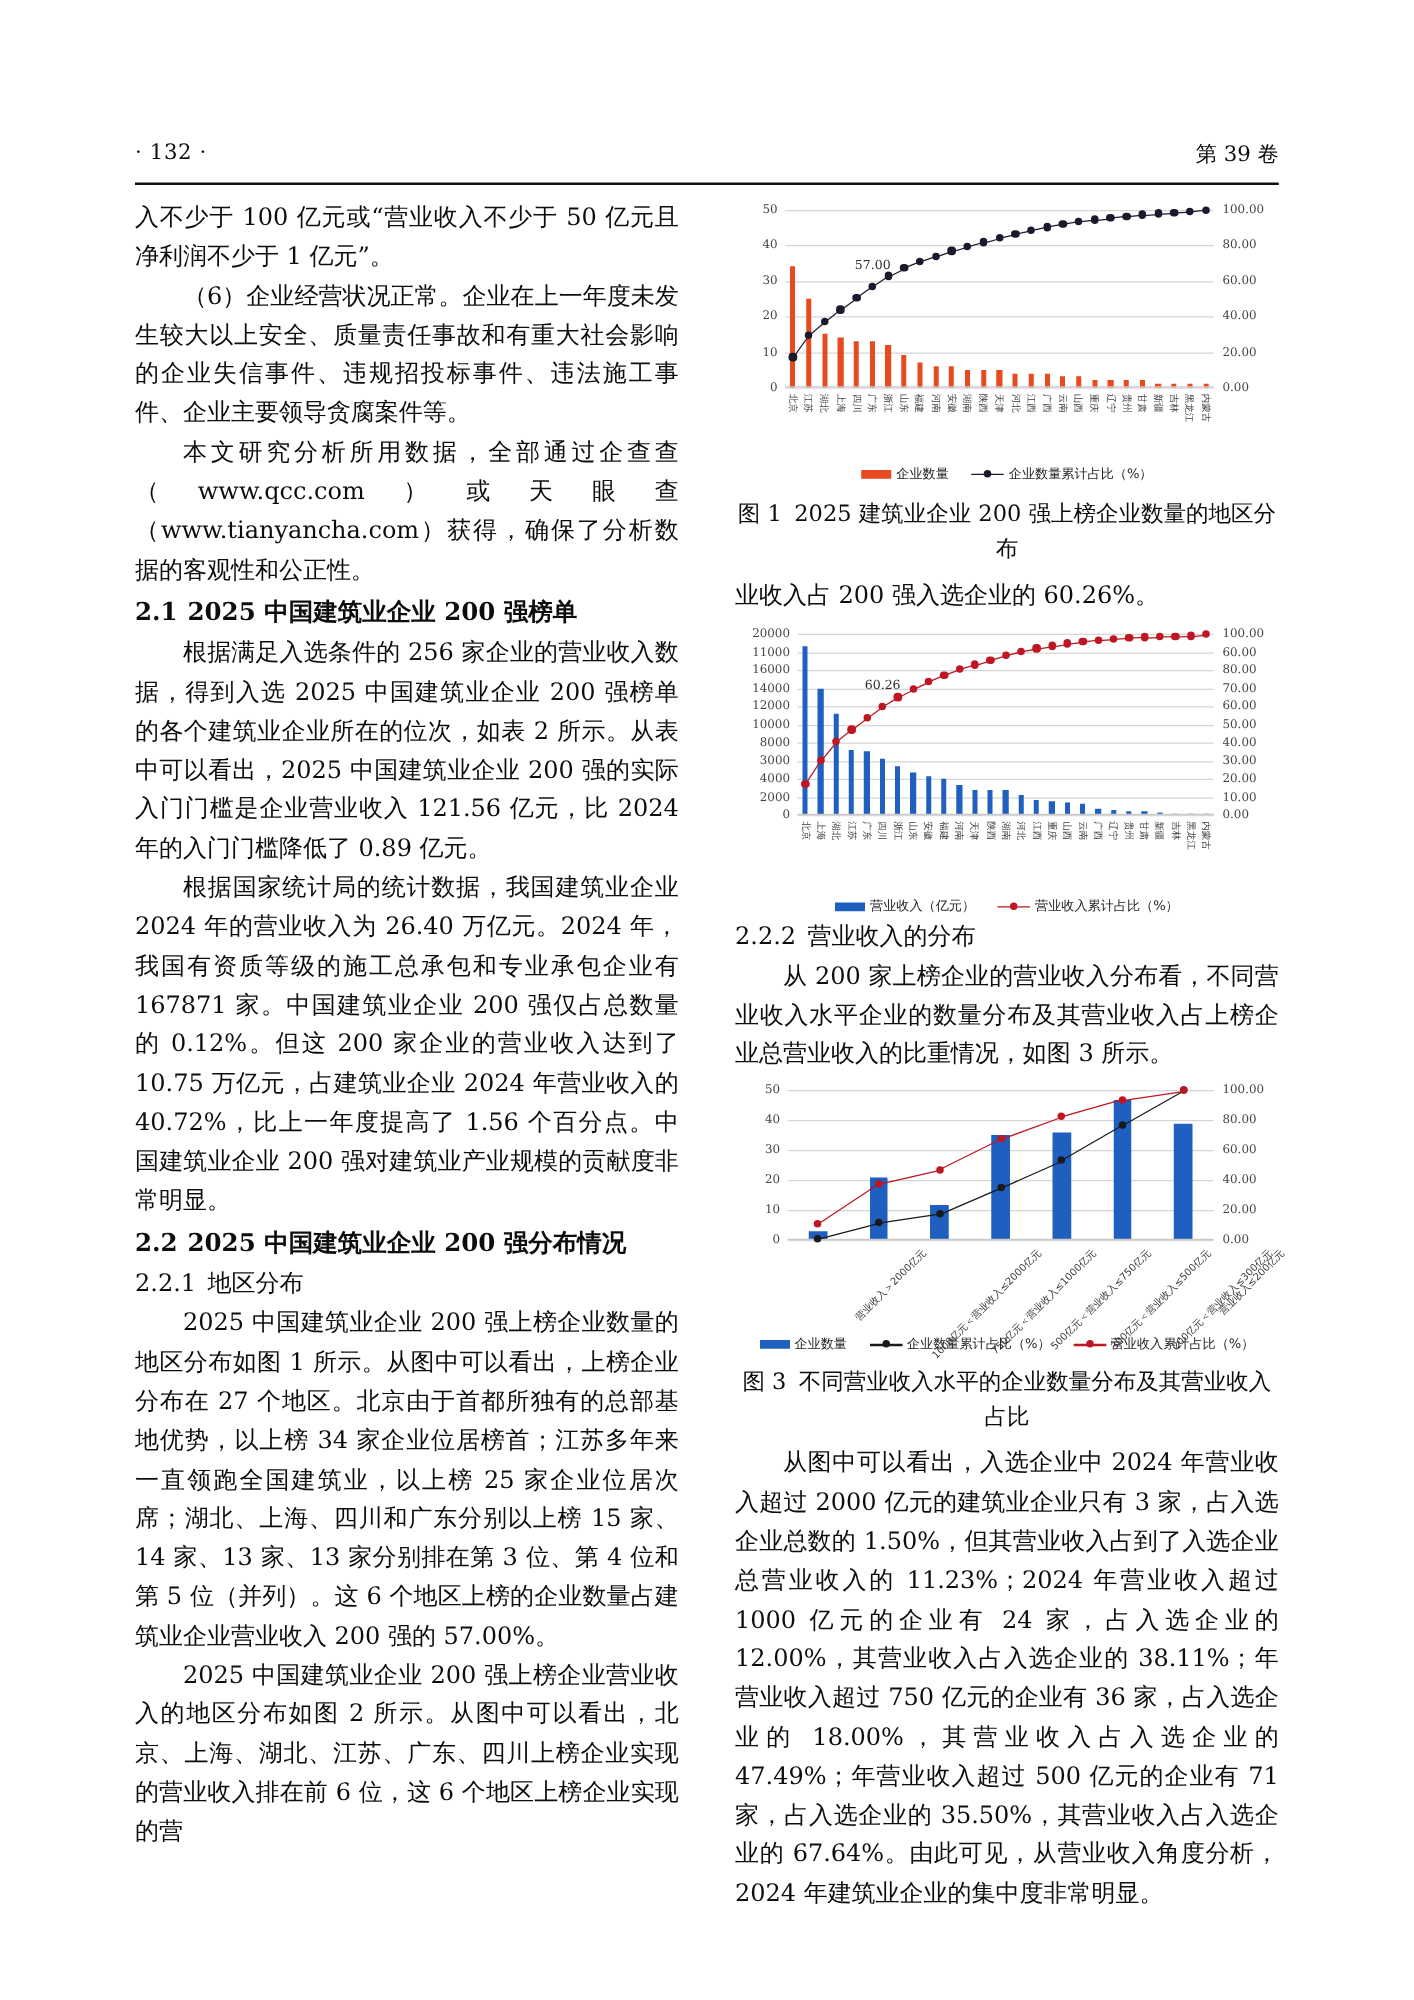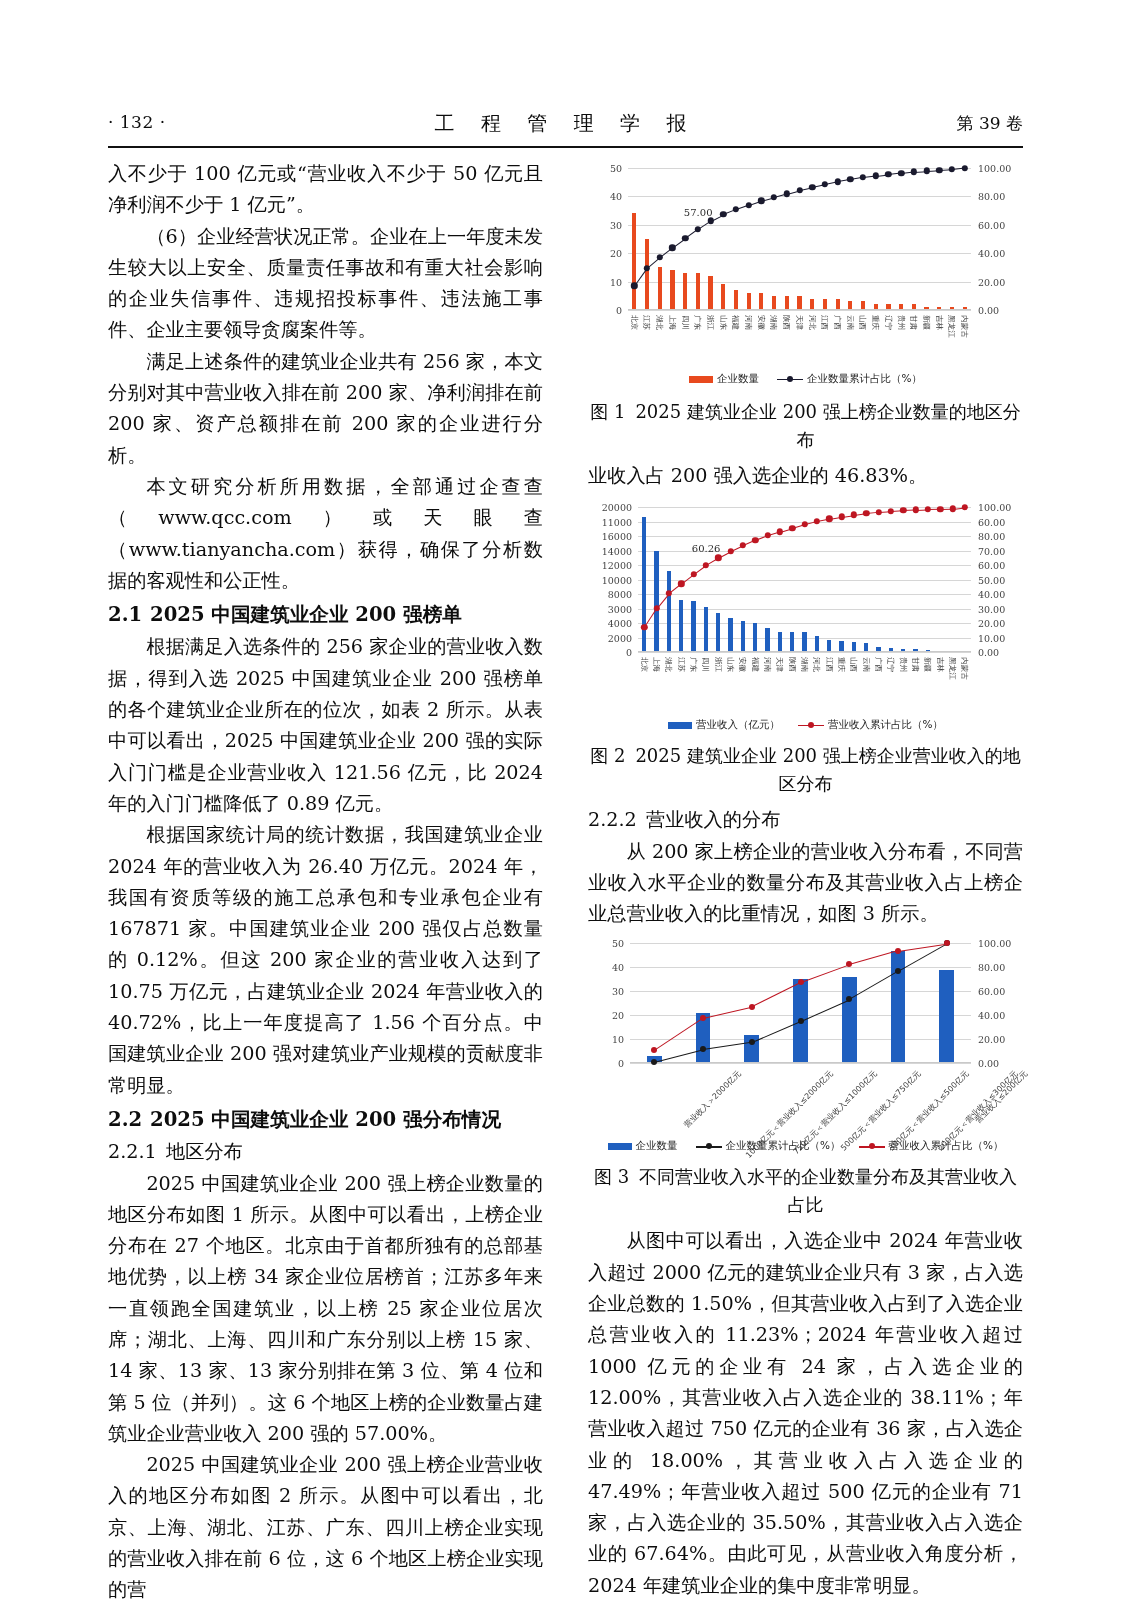--- a/index.html
+++ b/index.html
@@ -58,29 +58,27 @@
   .lg .swatch-line i{position:absolute;left:0;top:4.5px;width:26px;height:1.6px;display:block;}
   .lg .swatch-line b{position:absolute;left:10px;top:2px;width:6px;height:6px;border-radius:50%;display:block;}
 </style>
 </head>
 <body>
 
 <div class="page">
 
   <div class="runhead">
     <span class="rh-left">· 132 ·</span>
-    <span class="rh-center">工 程 管 理 学 报</span>
     <span class="rh-right">第 39 卷</span>
   </div>
   <div class="rule"></div>
 
   <div class="col col-left">
     <p>入不少于 100 亿元或“营业收入不少于 50 亿元且净利润不少于 1 亿元”。</p>
     <p class="ind">（6）企业经营状况正常。企业在上一年度未发生较大以上安全、质量责任事故和有重大社会影响的企业失信事件、违规招投标事件、违法施工事件、企业主要领导贪腐案件等。</p>
-    <p class="ind">满足上述条件的建筑业企业共有 256 家，本文分别对其中营业收入排在前 200 家、净利润排在前 200 家、资产总额排在前 200 家的企业进行分析。</p>
 
     <p class="ind">本文研究分析所用数据，全部通过企查查（www.qcc.com）或天眼查（www.tianyancha.com）获得，确保了分析数据的客观性和公正性。</p>
 
     <div class="h2">
       <span class="num">2.1</span><span>2025 中国建筑业企业 200 强榜单</span>
     </div>
     <p class="ind">根据满足入选条件的 256 家企业的营业收入数据，得到入选 2025 中国建筑业企业 200 强榜单的各个建筑业企业所在的位次，如表 2 所示。从表中可以看出，2025 中国建筑业企业 200 强的实际入门门槛是企业营业收入 121.56 亿元，比 2024 年的入门门槛降低了 0.89 亿元。</p>
     <p class="ind">根据国家统计局的统计数据，我国建筑业企业 2024 年的营业收入为 26.40 万亿元。2024 年，我国有资质等级的施工总承包和专业承包企业有 167871 家。中国建筑业企业 200 强仅占总数量的 0.12%。但这 200 家企业的营业收入达到了 10.75 万亿元，占建筑业企业 2024 年营业收入的 40.72%，比上一年度提高了 1.56 个百分点。中国建筑业企业 200 强对建筑业产业规模的贡献度非常明显。</p>
 
     <div class="h2">
@@ -236,21 +234,21 @@
               <b style="background:#1a1a2e"></b>
             </div>
             <span>企业数量累计占比（%）</span>
           </div>
         </div>
       </div>
     <p class="fig-cap">
       <span class="lbl">图 1</span><span>2025 建筑业企业 200 强上榜企业数量的地区分布</span>
     </p>
 
-    <p>业收入占 200 强入选企业的 46.83%。</p>
+    <p>业收入占 200 强入选企业的 60.26%。</p>
 
     <div class="chart" id="fig2" style="height:235px;margin-top:6px;">
         <div class="plot" style="left:50px;top:10px;width:333px;height:145px;">
           <div class="gridline" style="top:145px;"></div>
           <div class="ytick" style="top:145px;">0</div>
           <div class="ytick r" style="top:145px;">0.00</div>
           <div class="gridline" style="top:130.5px;"></div>
           <div class="ytick" style="top:130.5px;">2000</div>
           <div class="ytick r" style="top:130.5px;">10.00</div>
           <div class="gridline" style="top:116px;"></div>
@@ -397,23 +395,20 @@
           </div>
           <div class="lg">
             <div class="swatch-line">
               <i style="background:#BE1622"></i>
               <b style="background:#BE1622"></b>
             </div>
             <span>营业收入累计占比（%）</span>
           </div>
         </div>
       </div>
-    <p class="fig-cap">
-      <span class="lbl">图 2</span><span>2025 建筑业企业 200 强上榜企业营业收入的地区分布</span>
-    </p>
 
     <div class="h3">
       <span class="num">2.2.2</span><span>营业收入的分布</span>
     </div>
     <p class="ind">从 200 家上榜企业的营业收入分布看，不同营业收入水平企业的数量分布及其营业收入占上榜企业总营业收入的比重情况，如图 3 所示。</p>
 
     <div class="chart" id="fig3" style="height:220px;margin-top:4px;">
         <div class="plot" style="left:42px;top:10px;width:341px;height:120px;">
           <div class="gridline" style="top:120px;"></div>
           <div class="ytick" style="top:120px;">0</div>

